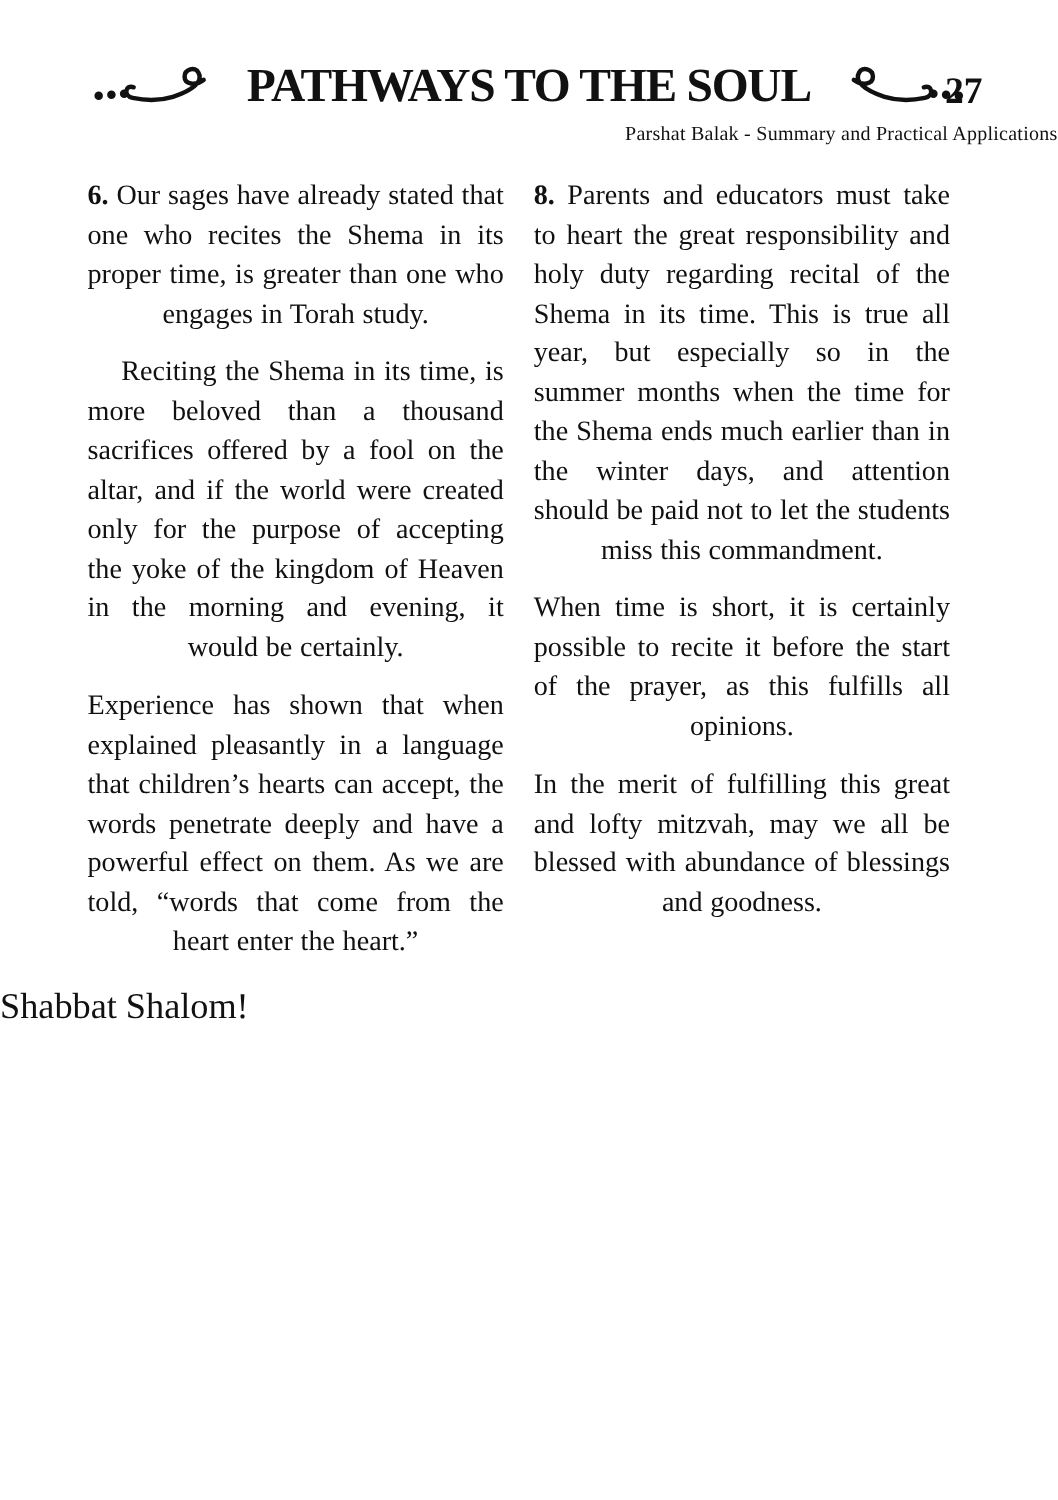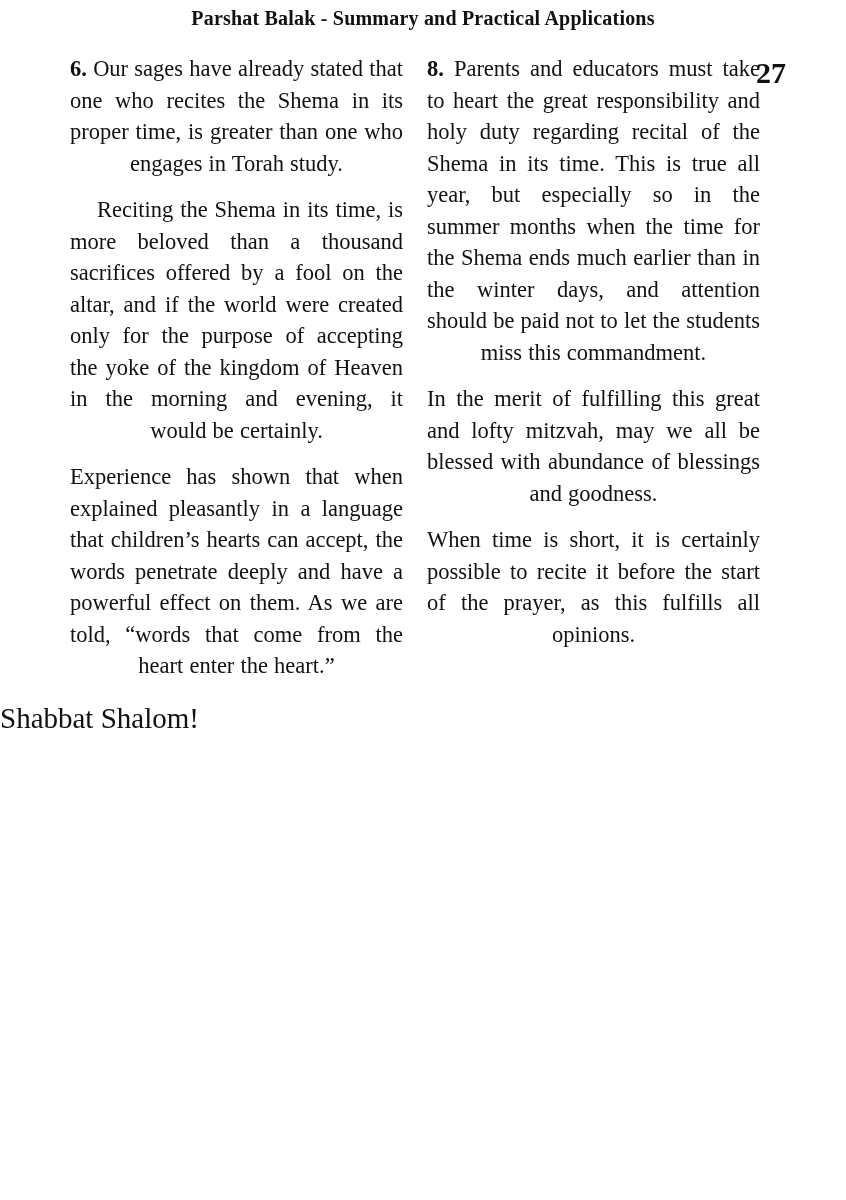--- a/index.html
+++ b/index.html
@@ -36,23 +36,23 @@
   .orn.flip svg { transform: scaleX(-1); }
   .page-number {
     position: absolute;
     top: 56px;
     right: 60px;
     font-size: 30px;
     font-weight: bold;
   }
   .page-subtitle {
     margin: 7px 0 0 0;
-    text-align: center;
-    font-size: 20px;
-    font-weight: bold;
+    text-align: right;
+    font-size: 16px;
+    font-weight: normal;
     letter-spacing: 0.2px;
   }
   .cols {
     display: flex;
     gap: 24px;
     padding: 0 68px 0 70px;
     margin-top: 23px;
   }
   .col { width: 333px; }
   .para {
@@ -71,32 +71,51 @@
     font-size: 29px;
     font-weight: normal;
   }
 </style>
 </head>
 <body>
 
 <div class="page">
 
   <header>
+    <div class="title-row">
+      <span class="orn">
+        <svg width="112" height="34" viewBox="0 0 132 40" xmlns="http://www.w3.org/2000/svg" aria-hidden="true">
+          <circle cx="7" cy="29" r="4" fill="#111"></circle>
+          <circle cx="19" cy="28" r="4" fill="#111"></circle>
+          <circle cx="31" cy="27" r="4" fill="#111"></circle>
+          <path d="M40 21 C32 18 30 29 39 31 C53 34 64 34 77 30 C96 24 106 15 101 7 C98 1 88 4 88 11 C88 18 98 20 106 14" fill="none" stroke="#111" stroke-width="4.2" stroke-linecap="round"></path>
+        </svg>
+      </span>
+      <h1 class="page-title">PATHWAYS TO THE SOUL</h1>
+      <span class="orn flip">
+        <svg width="112" height="34" viewBox="0 0 132 40" xmlns="http://www.w3.org/2000/svg" aria-hidden="true">
+          <circle cx="7" cy="29" r="4" fill="#111"></circle>
+          <circle cx="19" cy="28" r="4" fill="#111"></circle>
+          <circle cx="31" cy="27" r="4" fill="#111"></circle>
+          <path d="M40 21 C32 18 30 29 39 31 C53 34 64 34 77 30 C96 24 106 15 101 7 C98 1 88 4 88 11 C88 18 98 20 106 14" fill="none" stroke="#111" stroke-width="4.2" stroke-linecap="round"></path>
+        </svg>
+      </span>
+    </div>
     <span class="page-number">27</span>
     <h2 class="page-subtitle">Parshat Balak - Summary and Practical Applications</h2>
   </header>
 
   <main class="cols">
     <section class="col" id="col-left">
         <p class="para"><b>6. </b>Our sages have already stated that one who recites the Shema in its proper time, is greater than one who engages in Torah study.</p>
         <p class="para indent">Reciting the Shema in its time, is more beloved than a thousand sacrifices offered by a fool on the altar, and if the world were created only for the purpose of accepting the yoke of the kingdom of Heaven in the morning and evening, it would be certainly.</p>
         <p class="para">Experience has shown that when explained pleasantly in a language that children’s hearts can accept, the words penetrate deeply and have a powerful effect on them. As we are told, “words that come from the heart enter the heart.”</p>
       </section>
     <section class="col" id="col-right">
         <p class="para"><b>8. </b>Parents and educators must take to heart the great responsibility and holy duty regarding recital of the Shema in its time. This is true all year, but especially so in the summer months when the time for the Shema ends much earlier than in the winter days, and attention should be paid not to let the students miss this commandment.</p>
+        <p class="para">When time is short, it is certainly possible to recite it before the start of the prayer, as this fulfills all opinions.</p>
         <p class="para">In the merit of fulfilling this great and lofty mitzvah, may we all be blessed with abundance of blessings and goodness.</p>
-        <p class="para">When time is short, it is certainly possible to recite it before the start of the prayer, as this fulfills all opinions.</p>
       </section>
   </main>
 
   <div class="closing">Shabbat Shalom!</div>
 
 </div>
 
 </body></html>

